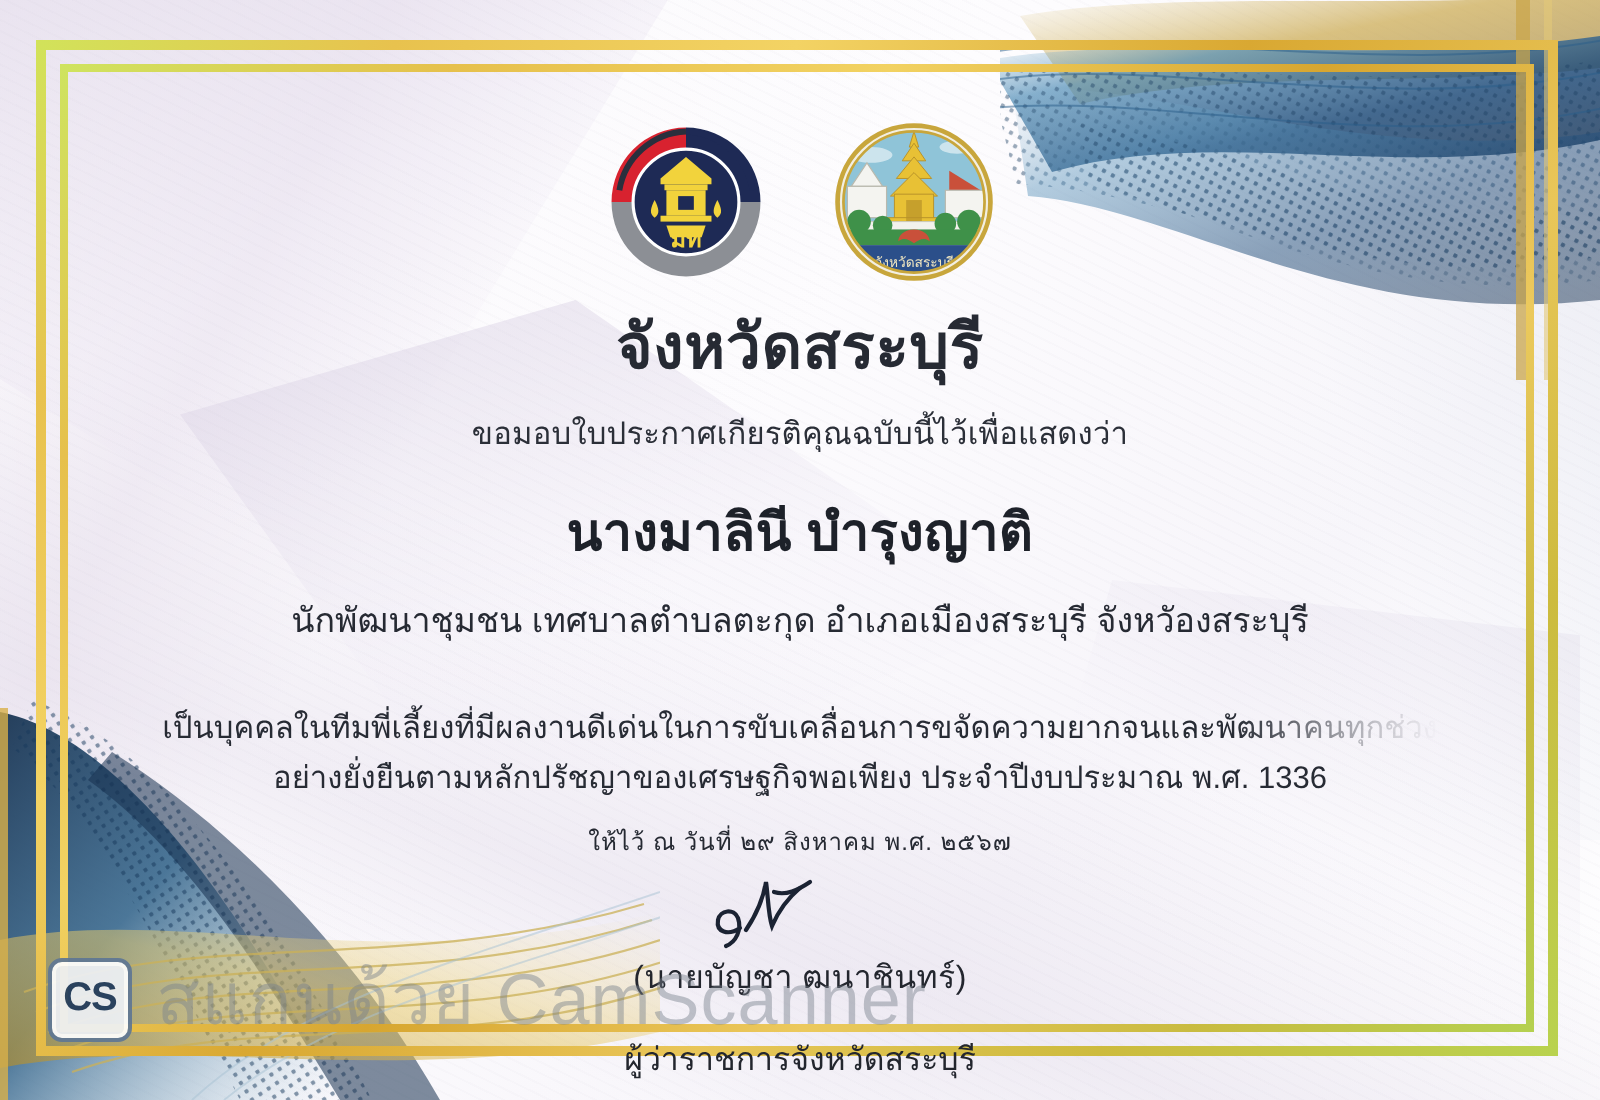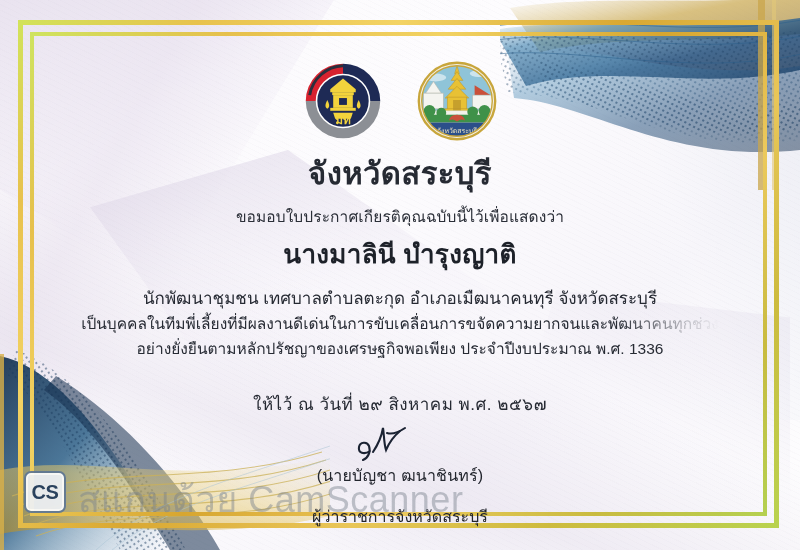--- a/index.html
+++ b/index.html
@@ -93,50 +93,50 @@
     letter-spacing:.4px;
     line-height:1.15;
   }
   .lead-line {
     margin-top:12px;
     font-size:15.5px;
     color:#2b2f38;
     letter-spacing:.1px;
   }
   .recipient {
-    margin-top:4px;
+    margin-top:16px;
     font-size:26px;
     font-weight:bold;
     color:#1d2129;
     letter-spacing:.3px;
   }
   .role-line {
     margin-top:10px;
     font-size:17px;
     color:#262a33;
   }
   .body-block {
-    margin-top:0;
+    margin-top:29px;
   }
   .body-line {
     font-size:15.5px;
     color:#272b34;
     line-height:1.65;
     white-space:nowrap;
   }
   .body-line.cut {
     position:relative;
     display:inline-block;
     max-width:790px;
     -webkit-mask-image:linear-gradient(to right, #000 0%, #000 84%, rgba(0,0,0,.25) 95%, rgba(0,0,0,0) 100%);
     mask-image:linear-gradient(to right, #000 0%, #000 84%, rgba(0,0,0,.25) 95%, rgba(0,0,0,0) 100%);
   }
   .date-line {
-    margin-top:28px;
-    font-size:17px;
+    margin-top:8px;
+    font-size:12px;
     color:#262a33;
     letter-spacing:.5px;
   }
   .signature {
     margin-top:4px;
     height:42px;
     display:flex; justify-content:center; align-items:center;
   }
   .signature svg { display:block; }
   .signer-name {
@@ -147,21 +147,21 @@
   .signer-title {
     margin-top:16px;
     font-size:16px;
     color:#23262e;
   }
 
   
   .watermark {
     position:absolute;
     left:24px; bottom:22px;
-    display:flex; align-items:flex-start; gap:12px;
+    display:flex; align-items:center; gap:12px;
     pointer-events:none;
   }
   .cs-badge {
     width:42px; height:42px; border-radius:7px;
     background:#eef1f6;
     border:2px solid #5f7794;
     display:flex; align-items:center; justify-content:center;
     color:#203a5c;
     font-size:20px; font-weight:bold;
     letter-spacing:-.5px;
@@ -334,21 +334,21 @@
       </div>
 
     </div>
 
     <div class="province-title">จังหวัดสระบุรี</div>
 
     <div class="lead-line">ขอมอบใบประกาศเกียรติคุณฉบับนี้ไว้เพื่อแสดงว่า</div>
 
     <div class="recipient">นางมาลินี  บำรุงญาติ</div>
 
-    <div class="role-line">นักพัฒนาชุมชน เทศบาลตำบลตะกุด อำเภอเมืฒนาคนทุรี จังหวัดสระบุรี</div>
+    <div class="role-line">นักพัฒนาชุมชน เทศบาลตำบลตะกุด อำเภอเมืองสระบุรี จังหวัองสระบุรี</div>
 
     <div class="body-block">
       <div class="body-line cut">เป็นบุคคลในทีมพี่เลี้ยงที่มีผลงานดีเด่นในการขับเคลื่อนการขจัดความยากจนและพัฒนาคนทุกช่วง</div>
       <div class="body-line">อย่างยั่งยืนตามหลักปรัชญาของเศรษฐกิจพอเพียง ประจำปีงบประมาณ พ.ศ. 1336</div>
     </div>
 
     <div class="date-line">ให้ไว้  ณ  วันที่ ๒๙  สิงหาคม  พ.ศ. ๒๕๖๗</div>
 
     <div class="signature">
       <svg viewBox="0 0 120 42" width="120" height="42">

